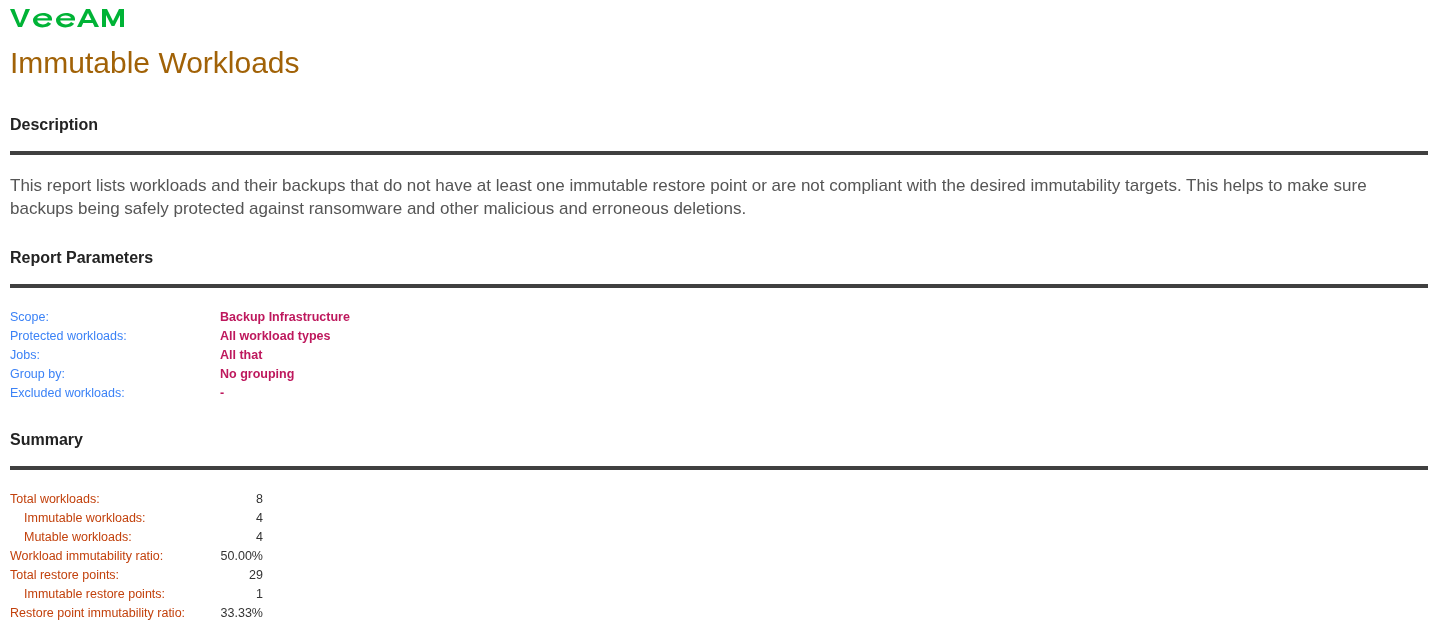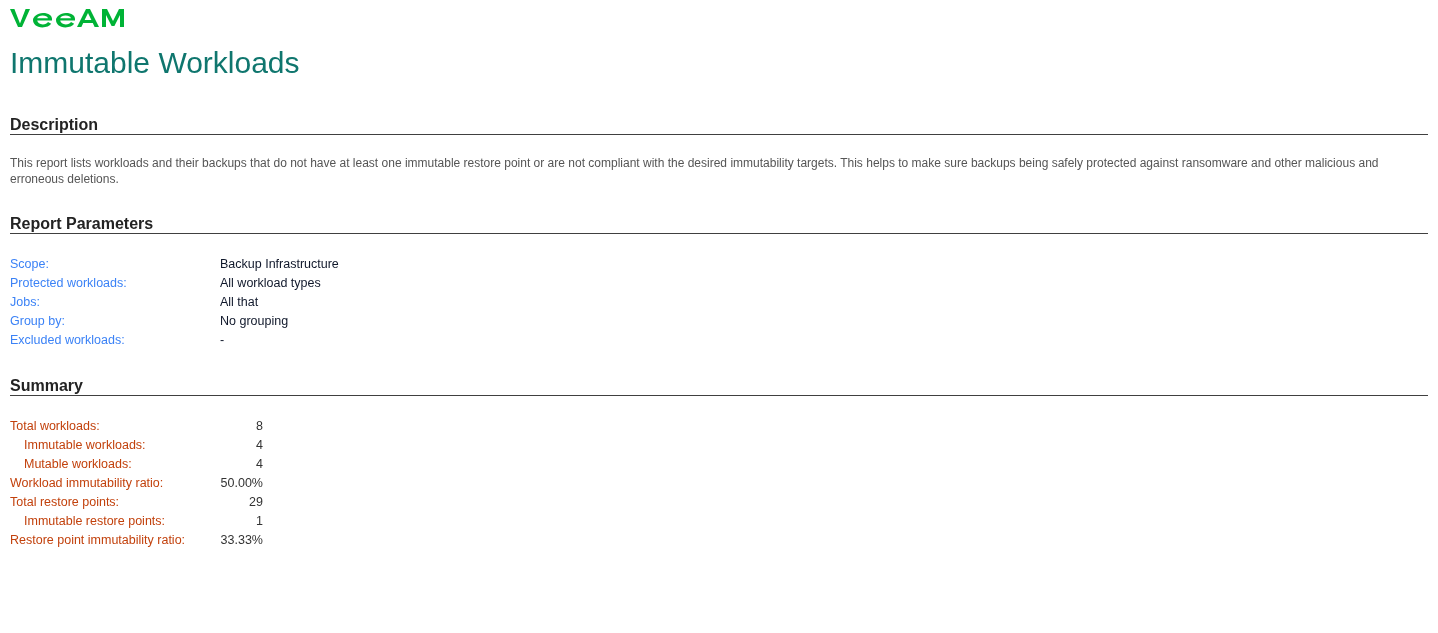--- a/index.html
+++ b/index.html
@@ -16,54 +16,55 @@
     }
     .logo {
       margin-bottom: 18px;
     }
     .logo svg {
       display: block;
     }
     .page-title {
       font-size: 30px;
       font-weight: 400;
-      color: #0f766e;
+      color: #a16207;
       margin-bottom: 36px;
     }
     .section-heading {
       font-size: 16px;
       font-weight: 600;
       color: #232323;
-      padding-bottom: 0;
-      border-bottom: 1px solid #404040;
+      padding-bottom: 17px;
+      border-bottom: 4px solid #404040;
     }
     .section-body {
       margin-top: 20px;
       margin-bottom: 28px;
     }
     .description-text {
-      font-size: 12px;
+      font-size: 17px;
       color: #555;
       line-height: 1.35;
       max-width: 100%;
     }
     .params-table {
       border-collapse: collapse;
       font-size: 12.5px;
     }
     .params-table td {
       padding: 2.5px 0;
       vertical-align: top;
     }
     .params-table td.label {
       width: 210px;
       color: #3b82f6;
     }
     .params-table td.value {
-      color: #0f172a;
+      color: #be185d;
+      font-weight: bold;
     }
     .summary-table {
       border-collapse: collapse;
       font-size: 12.5px;
     }
     .summary-table td {
       padding: 2.5px 0;
       vertical-align: top;
     }
     .summary-table td.label {

